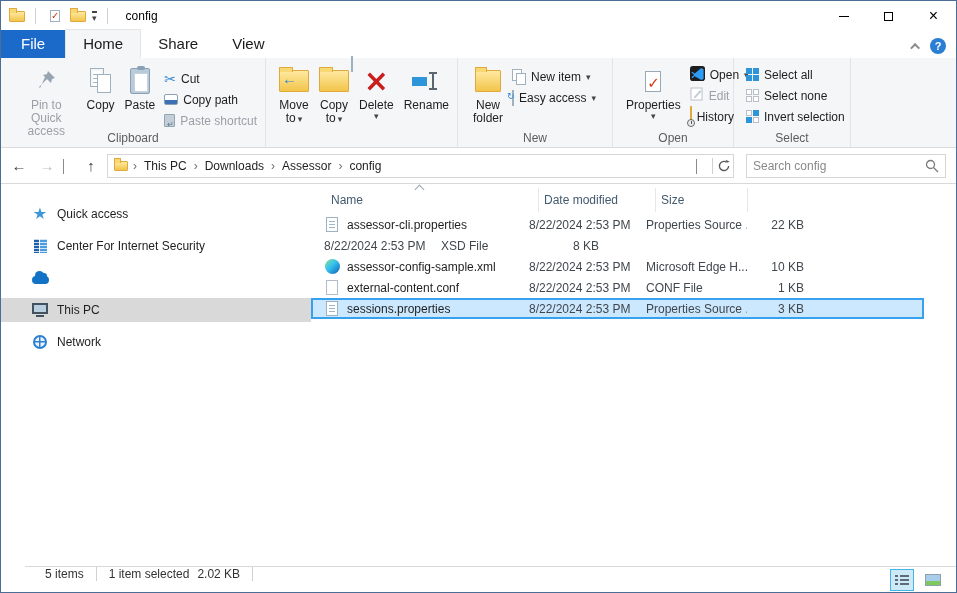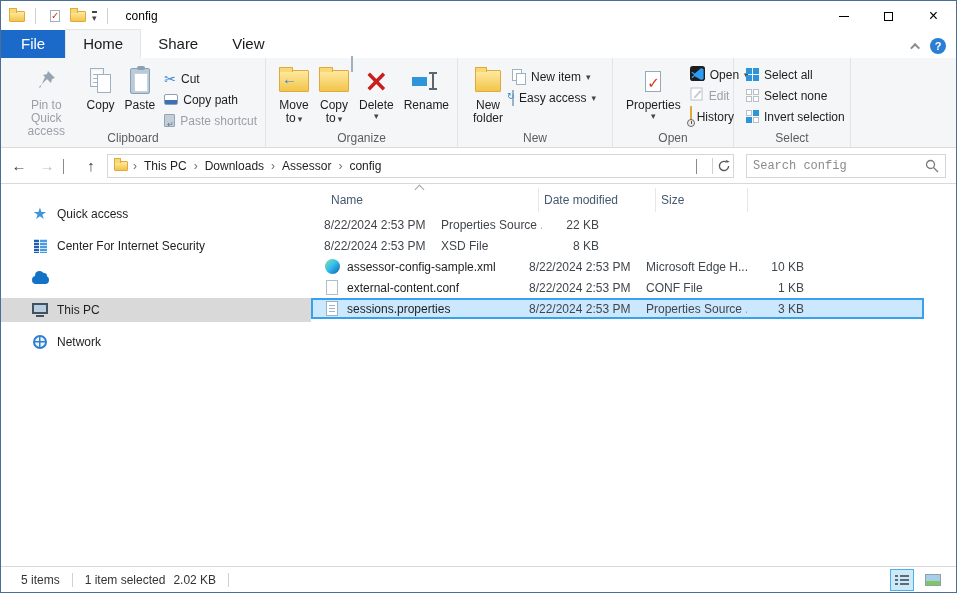--- a/index.html
+++ b/index.html
@@ -95,21 +95,21 @@
   .addrrow { height:36px; display:flex; align-items:center; background:#fff; border-bottom:1px solid #d9d9d9; flex:0 0 auto; padding:0 10px 0 6px; gap:4px; }
   .nav-arrow { width:24px; text-align:center; font-size:15px; color:#3b3b3b; }
   .nav-arrow.dis { color:#c0c0c0; }
   .nav-chev { width:12px; }
   .chev-dn { width:6px; height:6px; border-left:1.5px solid #8a8a8a; border-bottom:1.5px solid #8a8a8a; transform:rotate(-45deg); margin:0 auto; }
   .addrbox { flex:1; height:24px; border:1px solid #d6d6d6; display:flex; align-items:center; padding:0 2px 0 6px; gap:2px; }
   .crumb { padding:2px 4px; color:#1f1f1f; white-space:nowrap; }
   .crumb-sep { color:#6f6f6f; font-size:12px; padding:0 3px; }
   .addr-right { margin-left:auto; display:flex; align-items:center; }
   .searchbox { width:200px; height:24px; border:1px solid #d6d6d6; display:flex; align-items:center; margin-left:8px; padding:0 6px; }
-  .searchbox input { border:none; outline:none; flex:1; font-size:12px; font-family:Liberation Mono, monospace; color:#1d4ed8; }
+  .searchbox input { border:none; outline:none; flex:1; font-size:12px; font-family:Liberation Sans, sans-serif; color:#1d4ed8; }
   .searchbox input::placeholder { color:#8a8a8a; }
 
   
   .main { flex:1; display:flex; background:#fff; overflow:hidden; }
   .sidebar { width:310px; flex:0 0 auto; padding-top:18px; }
   .side-item { height:24px; display:flex; align-items:center; margin-bottom:8px; padding-left:30px; gap:8px; }
   .side-item.selected { background:#d9d9d9; }
   .side-item .slabel { color:#1f1f1f; }
   .icon-slot { width:18px; height:18px; display:flex; align-items:center; justify-content:center; flex:0 0 auto; }
 
@@ -146,21 +146,21 @@
   .rows { margin-top:2px; }
   .frow { display:flex; align-items:center; height:21px; width:613px; padding-left:13px; }
   .frow.selected { background:#cce8ff; box-shadow:inset 0 0 0 2px #38a1ee; }
   .fcell { white-space:nowrap; overflow:hidden; }
   .f-name { width:205px; display:flex; align-items:center; gap:7px; color:#1f1f1f; }
   .f-date { width:117px; color:#40464d; }
   .f-type { width:101px; color:#40464d; }
   .f-size { width:92px; text-align:right; padding-right:35px; color:#40464d; }
 
   
-  .statusbar { height:26px; border-top:1px solid #d9d9d9; display:flex; align-items:center; padding:0 10px 0 20px; color:#333; flex:0 0 auto; }
+  .statusbar { height:26px; border-top:1px solid #d9d9d9; display:flex; padding:0 10px 0 20px; color:#333; flex:0 0 auto;margin-left:24px; }
   .sb-sep { width:1px; height:14px; background:#d0d0d0; margin:0 12px; }
   .sb-right { margin-left:auto; display:flex; align-items:center; gap:6px; }
   .viewtoggle { padding:4px; border:1px solid transparent; display:flex; }
   .viewtoggle.active { border-color:#49b0e8; background:#cbe9f7; }
   .details-glyph { width:14px; height:12px; background:
       linear-gradient(#5e6a75,#5e6a75) 0 1px/3px 2px no-repeat, linear-gradient(#5e6a75,#5e6a75) 5px 1px/9px 2px no-repeat,
       linear-gradient(#5e6a75,#5e6a75) 0 5px/3px 2px no-repeat, linear-gradient(#5e6a75,#5e6a75) 5px 5px/9px 2px no-repeat,
       linear-gradient(#5e6a75,#5e6a75) 0 9px/3px 2px no-repeat, linear-gradient(#5e6a75,#5e6a75) 5px 9px/9px 2px no-repeat; }
   .thumb-glyph { width:16px; height:12px; border:1px solid #8fa0ac; background:linear-gradient(#a8cdea 0 55%, #7ec860 55% 100%); }
 </style>
@@ -275,21 +275,20 @@
       </div>
       <div class="rbtn-big">
         <span class="ric">
           <svg width="30" height="22" viewBox="0 0 30 22">
               <rect x="1" y="7" width="15" height="9" fill="#2e95d8"></rect>
               <path d="M22 3v16M18 3h8M18 19h8" stroke="#5c6670" stroke-width="2" fill="none"></path>
             </svg>
         </span>
         <span class="lbl">Rename</span>
       </div>
-      <span class="rgroup-label">Organize</span>
     </div>
 
     <div class="rgroup" style="width:155px; padding-left:10px;">
       <div class="rbtn-big">
         <span class="ric">
             <span class="cfold cfold-lg" style="width:26px;"></span>
           </span>
         <span class="lbl">New</span>
         <span class="lbl">folder</span>
       </div>
@@ -463,20 +462,26 @@
         </span>
         <span class="hcell h-date">
             <span>Date modified</span>
           </span>
         <span class="hcell h-size">
             <span>Size</span>
           </span>
       </div>
       <div class="rows" id="rows">
   <div class="frow">
+    <span class="fcell f-name">
+              <span class="icon-slot" style="width:16px;height:16px;">
+                <span class="icon-page-lines"></span>
+              </span>
+              <span>assessor-cli.properties</span>
+            </span>
     <span class="fcell f-date">8/22/2024 2:53 PM</span>
     <span class="fcell f-type">Properties Source ...</span>
     <span class="fcell f-size">22 KB</span>
   </div>
 
   <div class="frow">
     <span class="fcell f-date">8/22/2024 2:53 PM</span>
     <span class="fcell f-type">XSD File</span>
     <span class="fcell f-size">8 KB</span>
   </div>

